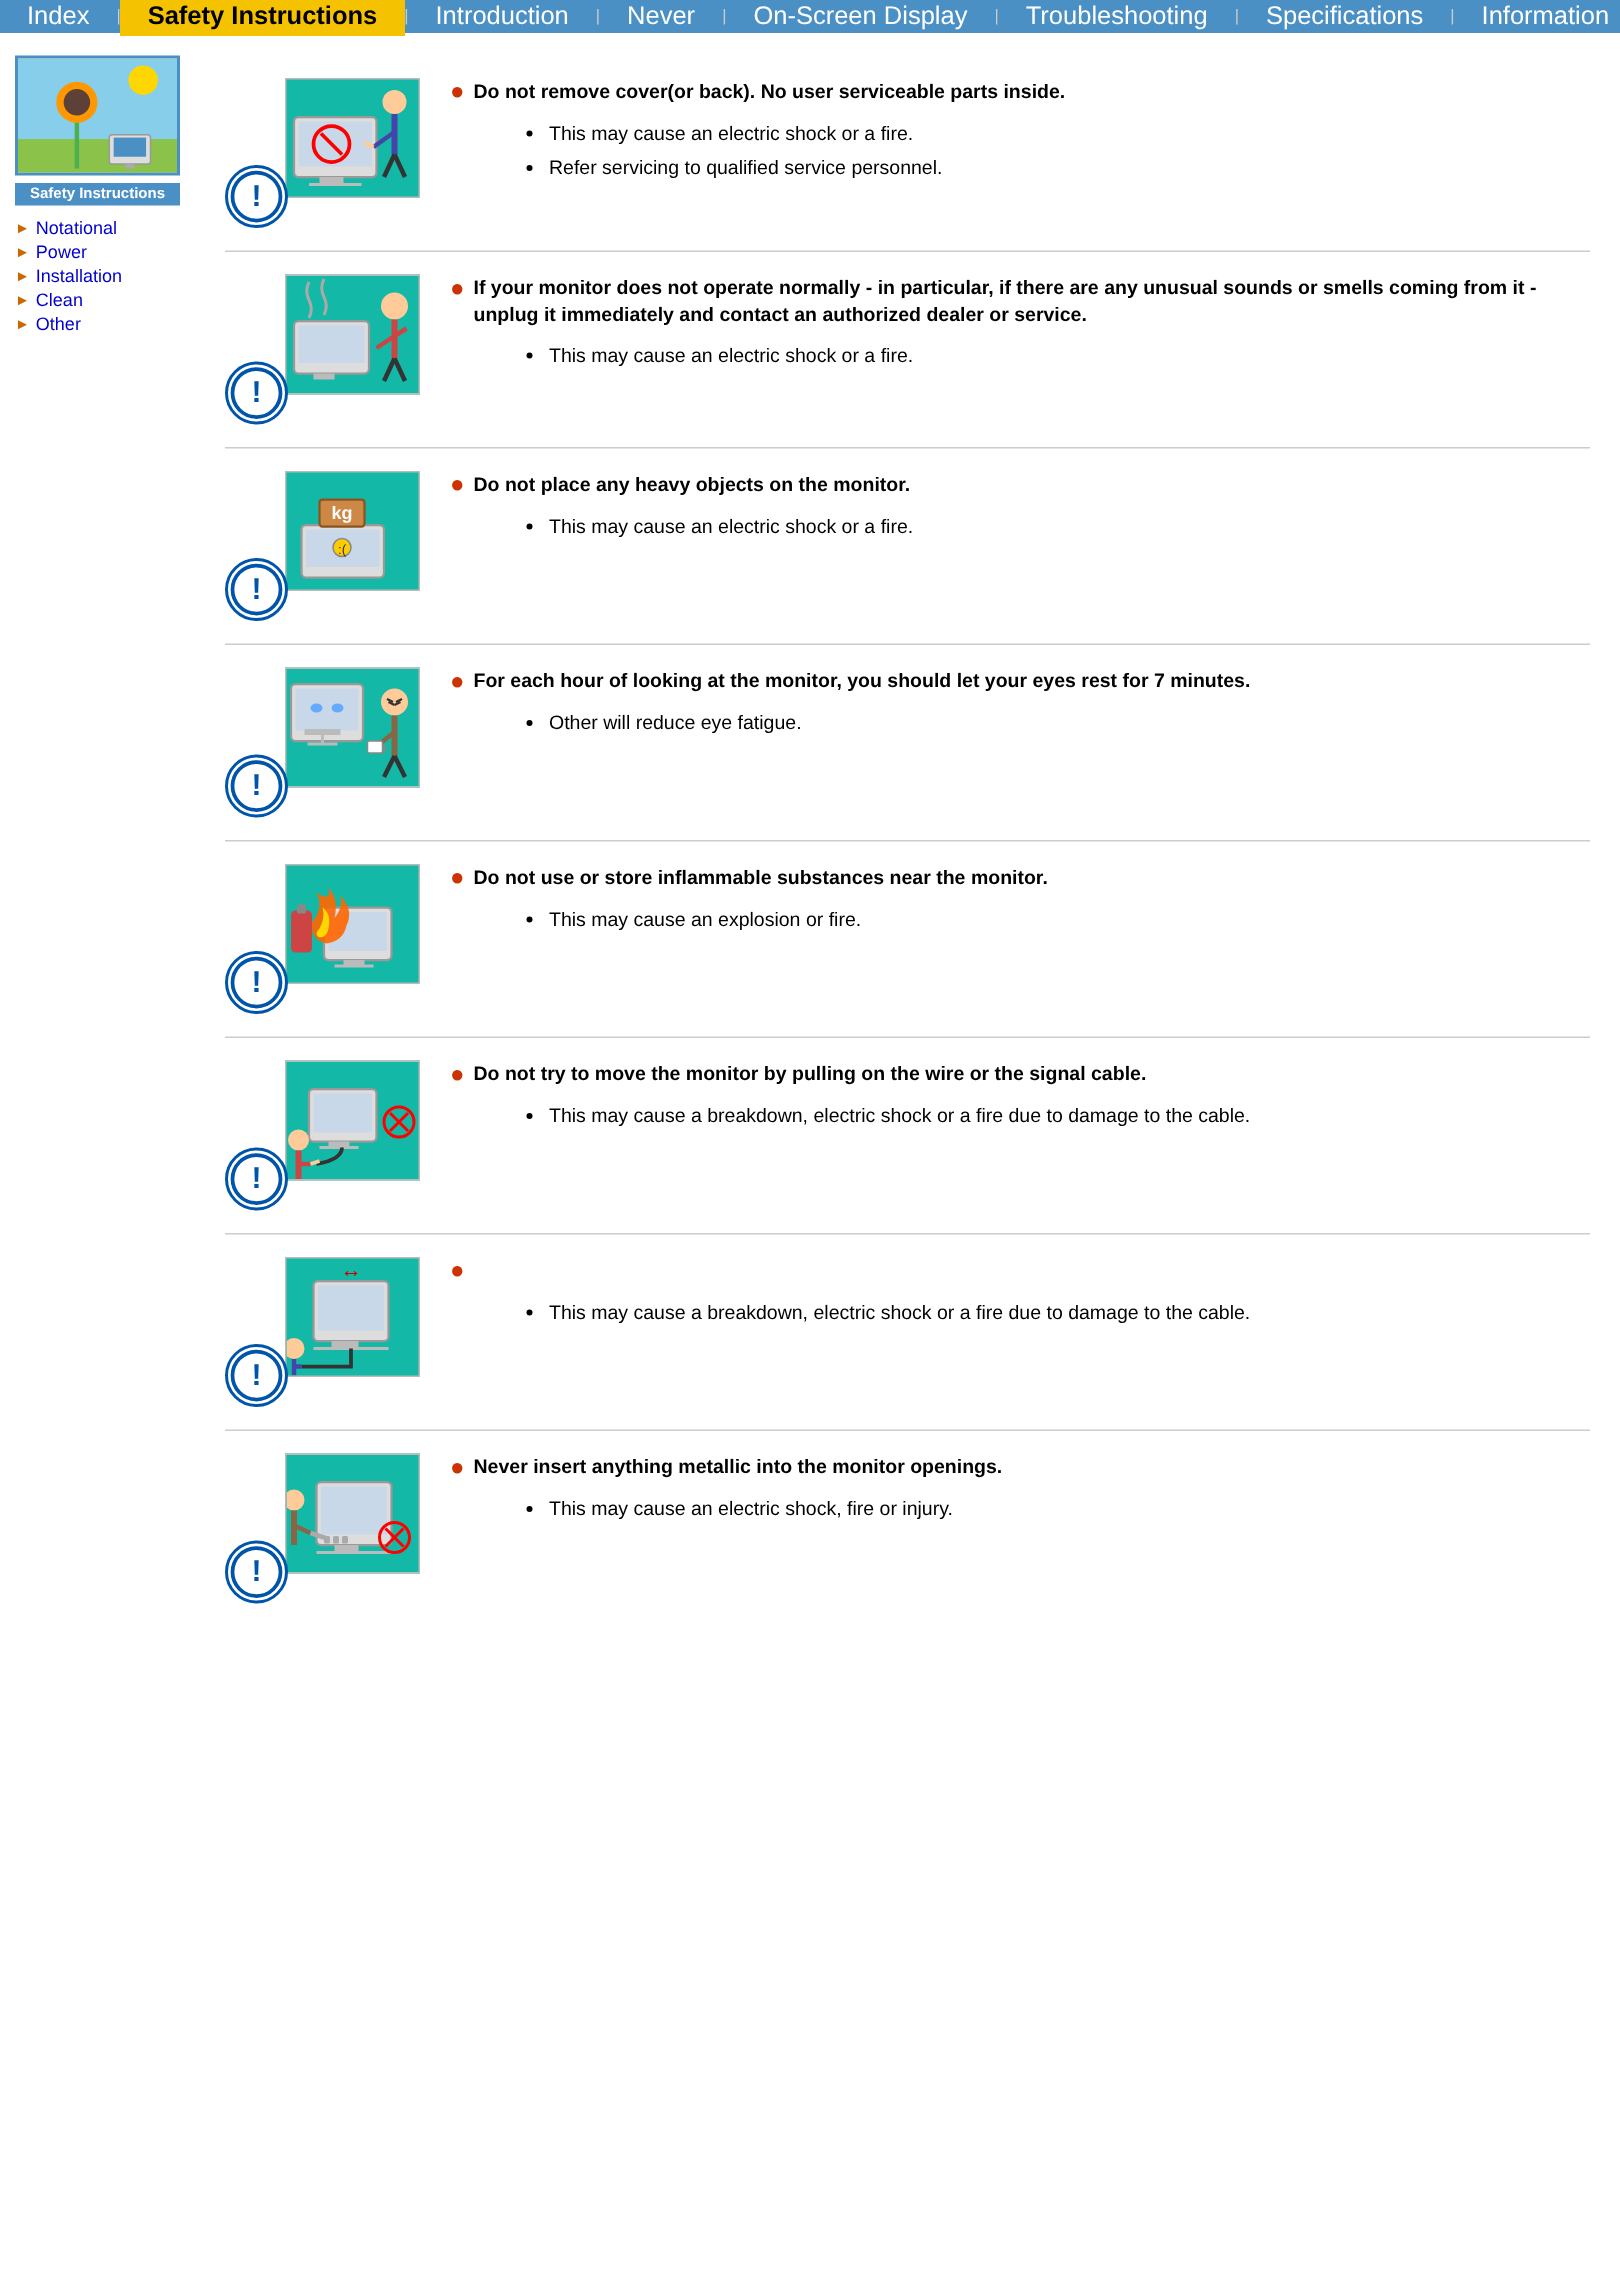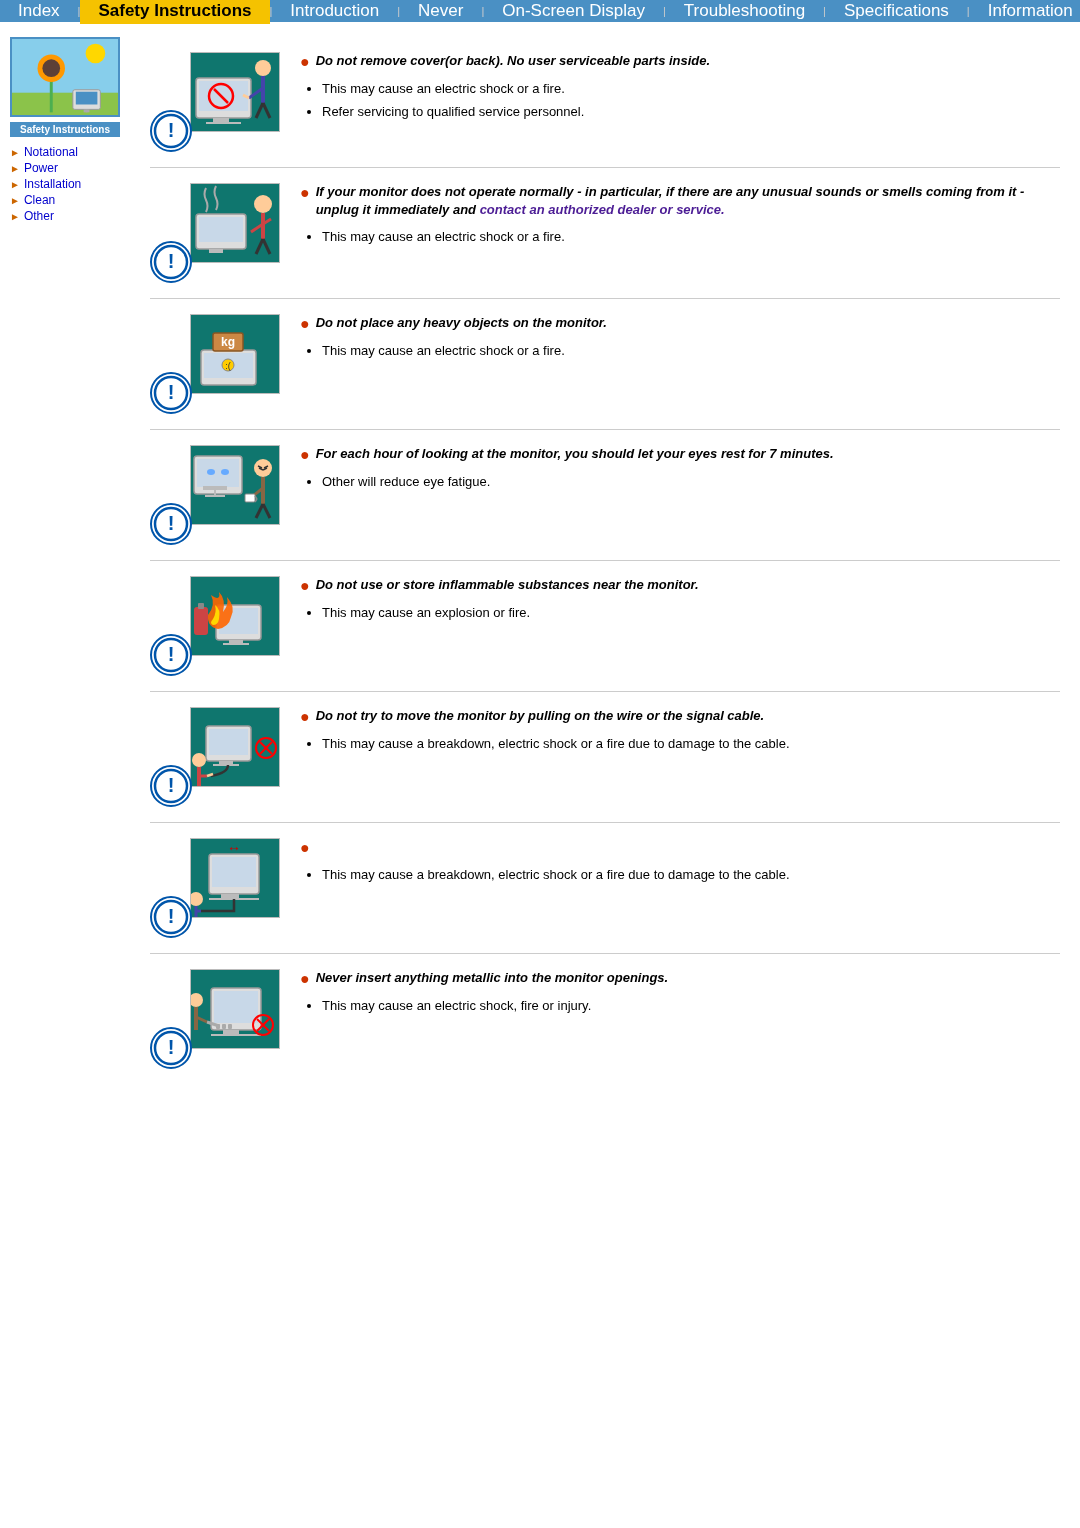--- a/index.html
+++ b/index.html
@@ -119,21 +119,21 @@
       justify-content: center;
       flex-shrink: 0;
     }
     
     .illus-main {
       position: absolute;
       top: 0;
       right: 0;
       width: 90px;
       height: 80px;
-      background: #0f766e;
+      background: #14b8a6;
       border: 1px solid #bbb;
       display: flex;
       align-items: center;
       justify-content: center;
       font-size: 28px;
       overflow: hidden;
     }
     
     .illus-badge {
       position: absolute;
@@ -164,34 +164,34 @@
       color: #cc3300;
       font-size: 16px;
       margin-right: 6px;
       margin-top: 1px;
       flex-shrink: 0;
     }
     .safety-heading-text {
       font-size: 13px;
       font-weight: bold;
       line-height: 1.4;
-      font-style: italic;
     }
     .safety-heading-text a {
-      color: #4c1d95;
+      color: #000000;
       text-decoration: none;
     }
     .safety-bullets {
       margin-left: 22px;
       list-style: disc;
       font-size: 13px;
       line-height: 1.6;
     }
     .safety-bullets li {
       margin-bottom: 2px;
+      margin-left: 44px;
     }
   </style>
 </head>
 <body>
 
 <div class="nav-bar">
   <span class="nav-item">Index</span>
   <span class="nav-separator">|</span>
   <span class="nav-item active">Safety Instructions</span>
   <span class="nav-separator">|</span>

